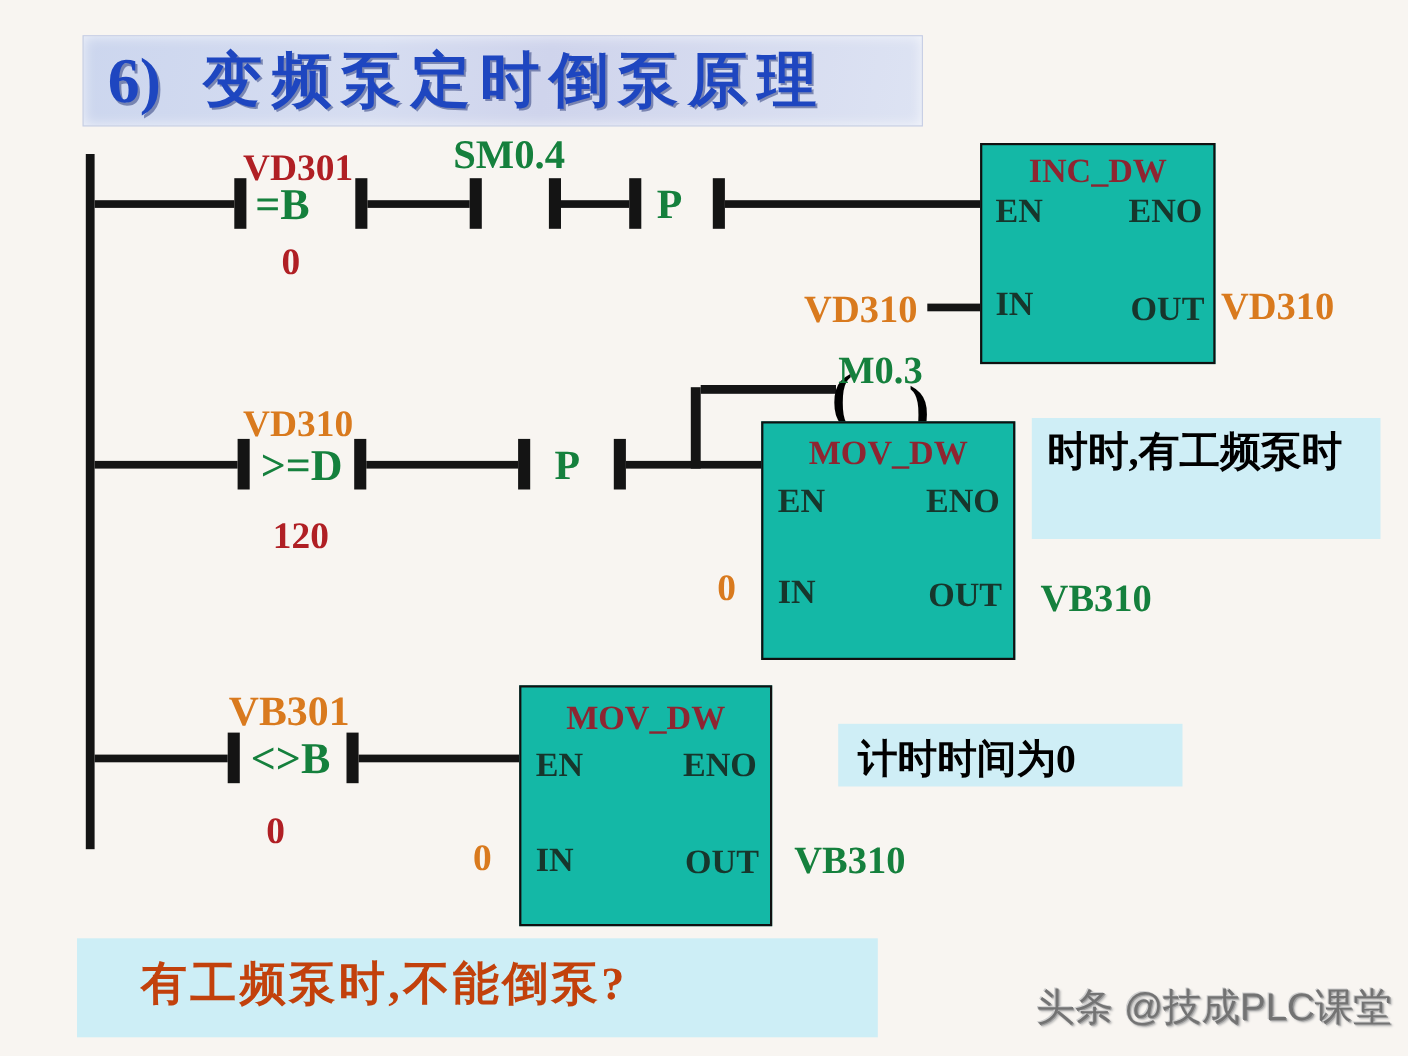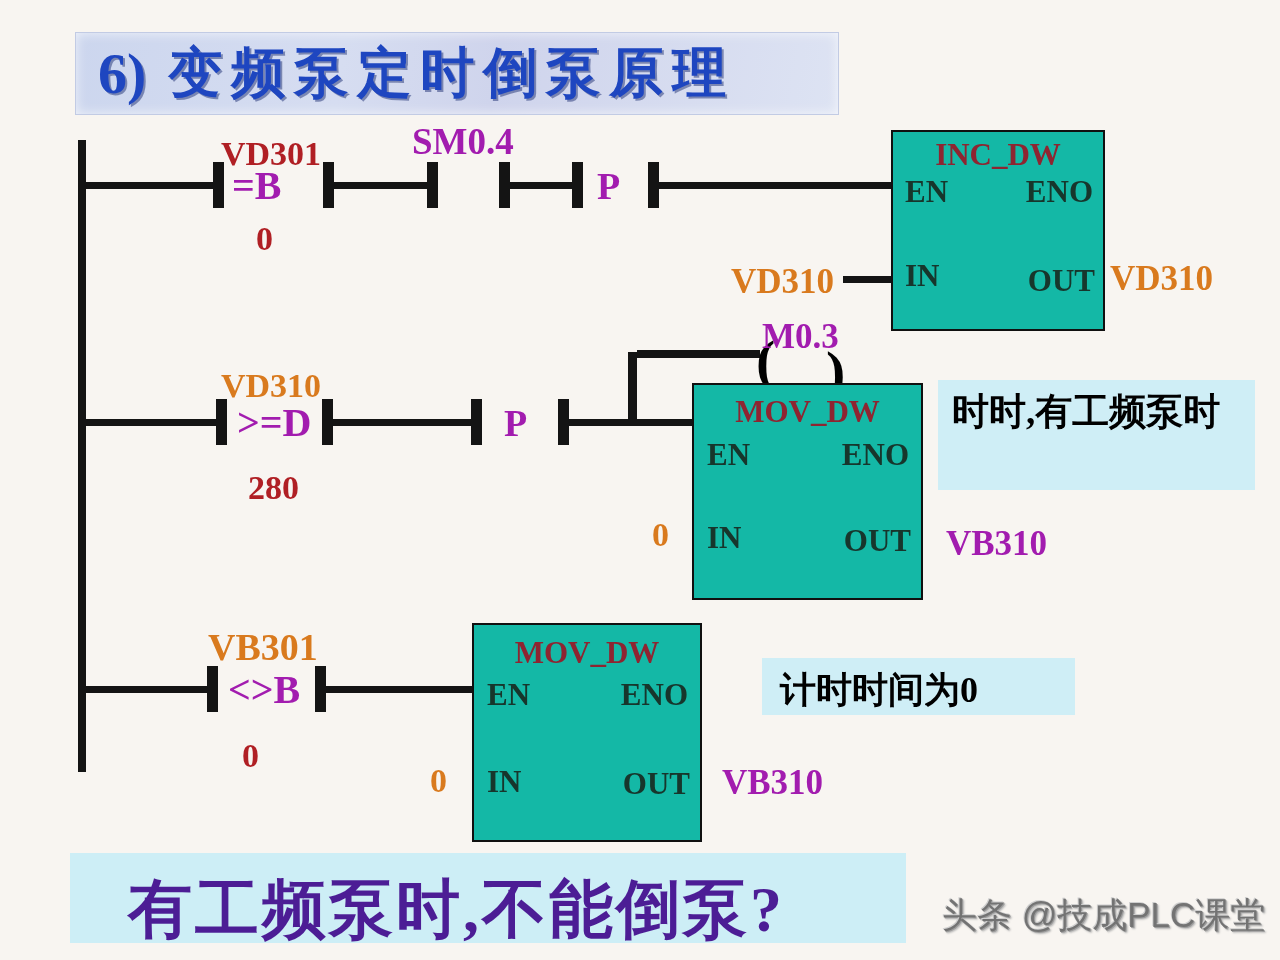--- a/index.html
+++ b/index.html
@@ -15,29 +15,29 @@
     background:linear-gradient(100deg,#ccd6ee 0%,#d6ddf1 35%,#cfd4ec 55%,#dde3f3 100%);
     border:1px solid #c2cbe4;
     box-shadow:inset 0 0 12px rgba(255,255,255,.7);
     display:flex;align-items:center;
   }
   .titlebar .num{
     font-size:58px;font-weight:bold;color:#1e46c0;margin-left:22px;
     text-shadow:2px 2px 0 rgba(14,31,102,.45);
   }
   .titlebar .txt{
-    font-size:54px;font-weight:bold;color:#1e46c0;margin-left:22px;letter-spacing:9px;
+    font-size:54px;font-weight:bold;color:#1e46c0;margin-left:38px;letter-spacing:9px;
     text-shadow:2px 2px 0 rgba(14,31,102,.45);
     white-space:nowrap;
   }
   
   .wire{position:absolute;background:#141414;}
   .cbar{position:absolute;width:11px;height:46px;background:#141414;}
   .op{
-    position:absolute;font-weight:bold;color:#a21caf;
+    position:absolute;font-weight:bold;color:#15803d;
     font-family:"Liberation Serif","DejaVu Serif",serif;white-space:nowrap;
   }
   .red{color:#b01f24;}
   .orange{color:#d97a1e;}
   
   .blk{
     position:absolute;background:#14b8a6;border:2px solid #101010;
     box-sizing:border-box;
   }
   .blk .btitle{
@@ -49,22 +49,22 @@
   }
   
   .note{
     position:absolute;background:#cfeef6;color:#000;font-weight:bold;
     font-family:"Liberation Serif","DejaVu Serif",serif;
   }
   .note1{left:938px;top:380px;width:317px;height:110px;font-size:37px;line-height:1.38;padding:6px 0 0 14px;box-sizing:border-box;}
   .note2{left:762px;top:658px;width:313px;height:57px;font-size:36px;padding:8px 0 0 18px;box-sizing:border-box;}
   
   .question{
-    left:70px;top:853px;width:836px;height:90px;background:#cdeef6;
-    font-size:64px;font-weight:bold;color:#4c1d95;letter-spacing:3px;
+    left:70px;top:853px;width:728px;height:90px;background:#cdeef6;
+    font-size:42px;font-weight:bold;color:#c2410c;letter-spacing:3px;
     padding:13px 0 0 58px;box-sizing:border-box;white-space:nowrap;
   }
   
   .watermark{
     left:942px;top:892px;font-size:35px;color:#737373;white-space:nowrap;
     font-family:"Liberation Sans","DejaVu Sans",sans-serif;
     text-shadow:-1px -1px 0 #cfcfcf,1px 1px 0 #9c9c9c,2px 2px 2px #b5b5b5;
   }
   .coil{
     position:absolute;font-size:58px;font-weight:bold;color:#000;
@@ -119,21 +119,21 @@
 <div class="cbar" style="left:558px;top:399px;"></div>
 <div class="wire" style="left:569px;top:419px;width:125px;height:7px;"></div>
 
 <div class="wire" style="left:628px;top:352px;width:9px;height:74px;"></div>
 <div class="wire" style="left:637px;top:350px;width:123px;height:8px;"></div>
 <div class="coil" style="left:756px;top:327px;">(</div>
 <div class="coil" style="left:826px;top:338px;">)</div>
 <div class="op" style="left:762px;top:317px;font-size:35px;">M0.3</div>
 
 <div class="op orange" style="left:221px;top:367px;font-size:34px;">VD310</div>
-<div class="op red" style="left:248px;top:469px;font-size:34px;">280</div>
+<div class="op red" style="left:248px;top:469px;font-size:34px;">120</div>
 
 <div class="blk" style="left:692px;top:383px;width:231px;height:217px;">
   <div class="btitle" style="top:9px;">MOV_DW</div>
   <div class="pin" style="left:13px;top:52px;">EN</div>
   <div class="pin" style="right:12px;top:52px;">ENO</div>
   <div class="pin" style="left:13px;top:135px;">IN</div>
   <div class="pin" style="right:10px;top:138px;">OUT</div>
 </div>
 <div class="op orange" style="left:652px;top:516px;font-size:34px;">0</div>
 <div class="op" style="left:946px;top:524px;font-size:35px;">VB310</div>

